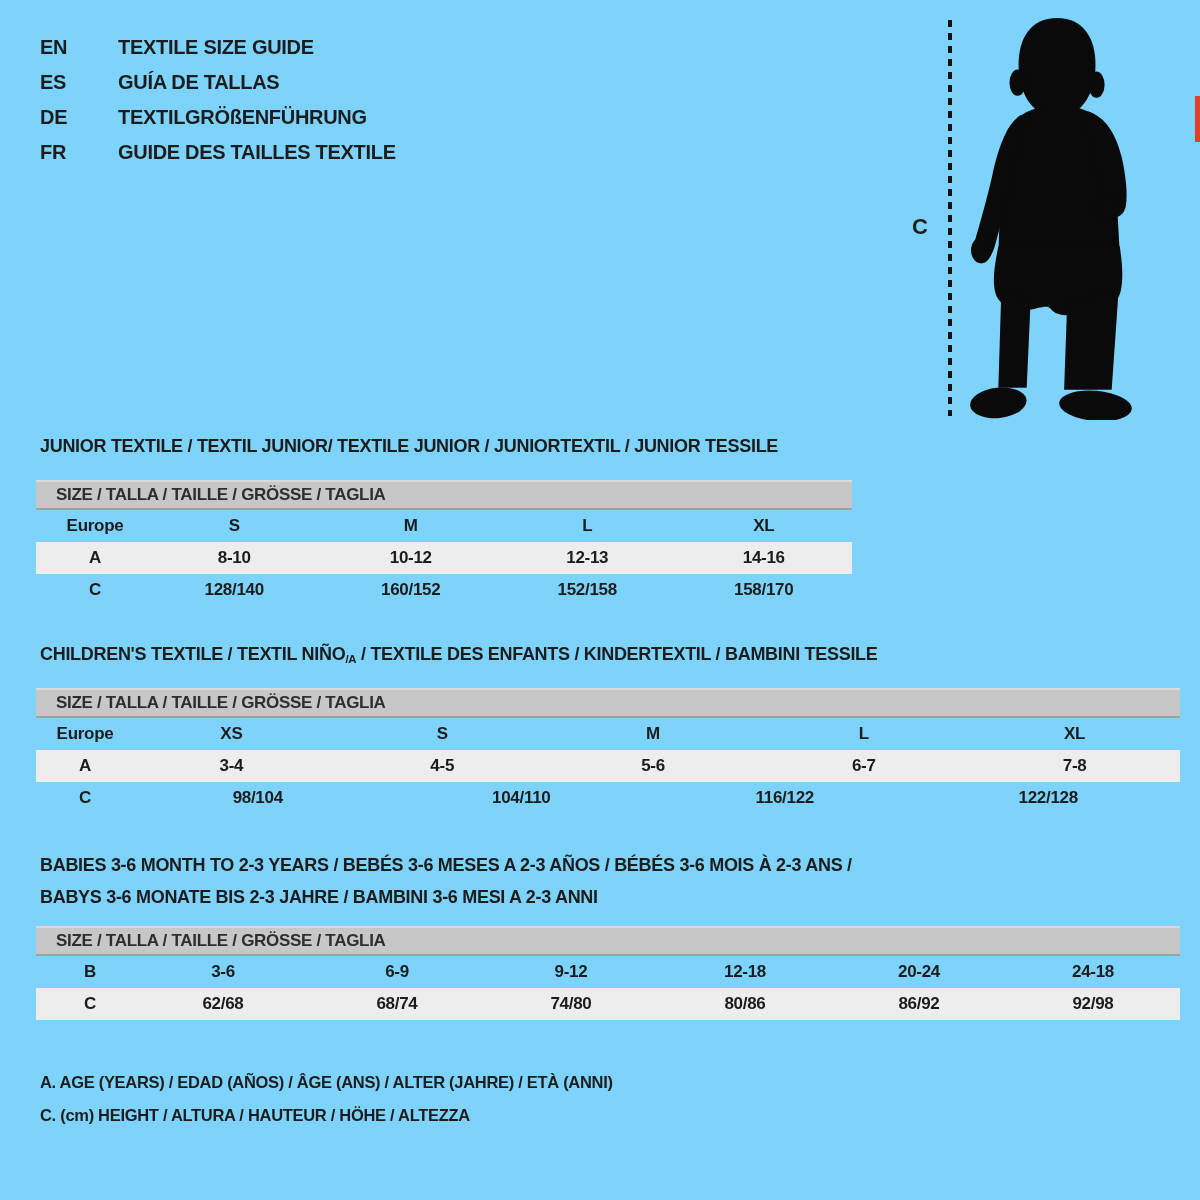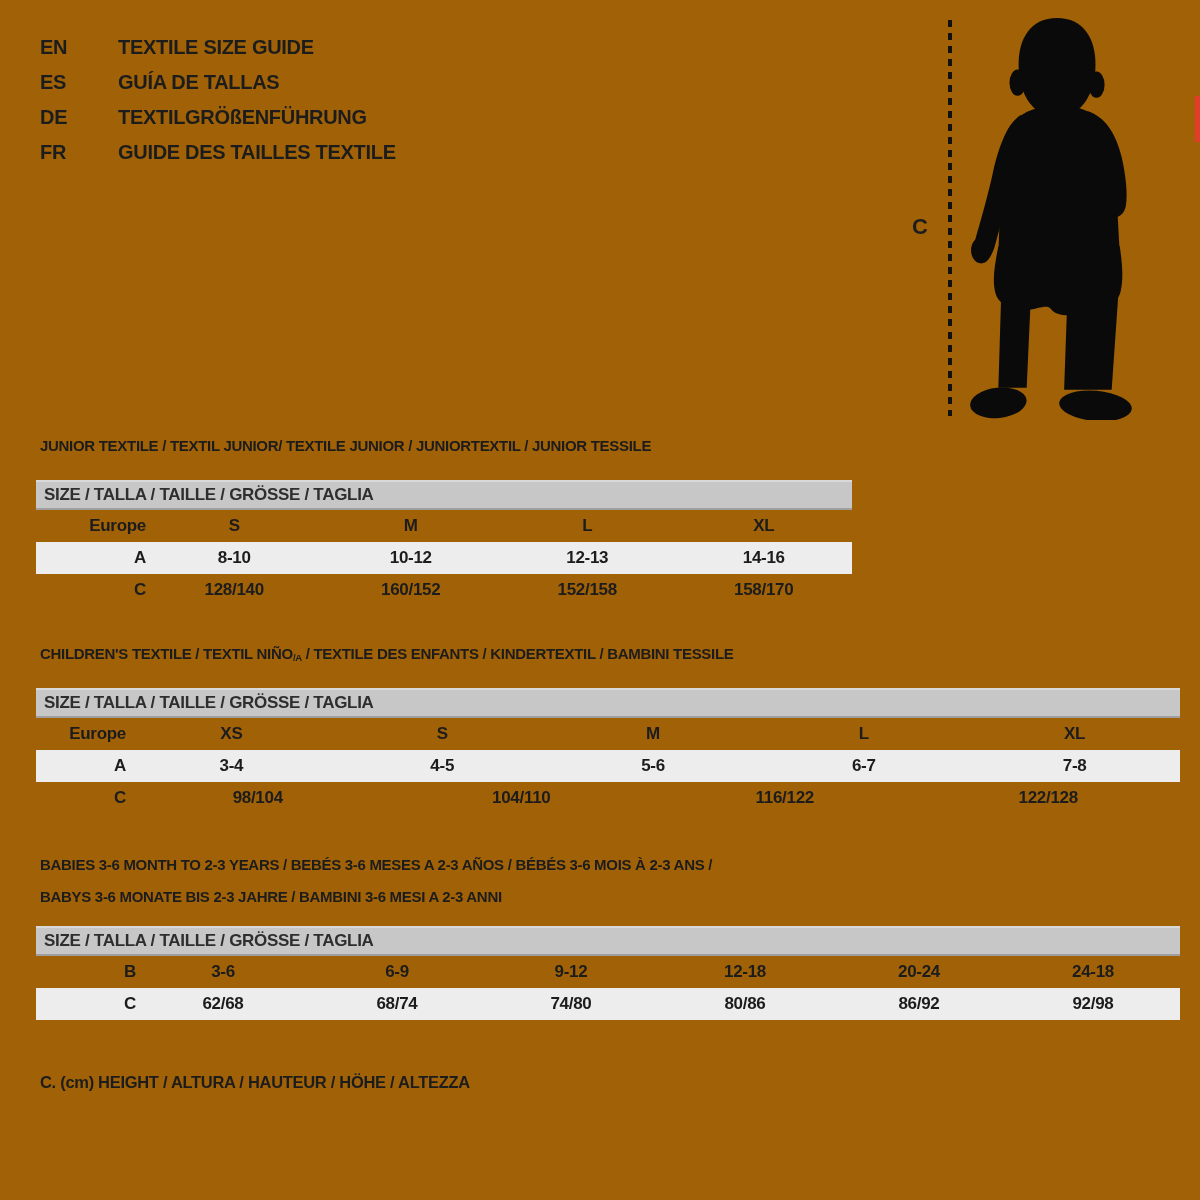--- a/index.html
+++ b/index.html
@@ -1,48 +1,48 @@
 <!DOCTYPE html>
 <html style="--text: #1c1c1c; --header-bar-bg: #c7c7c7; --row-stripe-bg: #ededed; --silhouette: #0a0a0a; --red-accent: #e23d28;"><head>
 <meta charset="utf-8">
 <style>
   html,body{margin:0;padding:0;background:#fff;}
   .page{
-    position:relative; width:1200px; height:1200px; background:#a16207; overflow:hidden;
+    position:relative; width:1200px; height:1200px; background:#7dd3fc; overflow:hidden;
     font-family:"Liberation Sans", sans-serif; font-weight:bold; color:var(--text,#1c1c1c);
     letter-spacing:-0.3px;
   }
   
   .langs{position:absolute; left:40px; top:30px;}
   .lang-row{display:flex; height:35px; line-height:35px; font-size:20px;}
   .lang-code{width:78px;}
   
   .figure{position:absolute; left:900px; top:0; width:300px; height:430px;}
   .dash{position:absolute; left:46px; top:18px;}
   .cmark{position:absolute; left:12px; top:214px; font-size:22px;}
   .baby{position:absolute; left:68px; top:16px;}
   
-  .sec-title{position:absolute; left:40px; margin:0; font-size:15px; line-height:20px; font-weight:bold;}
+  .sec-title{position:absolute; left:40px; margin:0; font-size:18px; line-height:20px; font-weight:bold;}
   #junior-title{top:436px;}
   #children-title{top:644px;}
   #babies-title{top:849px; width:900px; line-height:32px;}
   .sub{font-size:0.64em; vertical-align:-0.22em;}
   
   .stable{position:absolute; left:36px; font-size:17px;}
   #t-junior{top:480px; width:816px;}
   #t-children{top:688px; width:1144px;}
   #t-babies{top:926px; width:1144px;}
   .thead{
-    box-sizing:border-box; height:30px; line-height:26px; padding-left:8px;
+    box-sizing:border-box; height:30px; line-height:26px; padding-left:20px;
     background:var(--header-bar-bg,#c7c7c7); color:#2e2e2e;
     border-top:2px solid #d9d9d9; border-bottom:2px solid #9f9f9f;
   }
   .trow{display:flex; height:32px; line-height:32px;}
   .trow.stripe{background:var(--row-stripe-bg,#ededed);}
-  .tlabel{box-sizing:border-box; padding-left:8px; text-align:right;}
+  .tlabel{box-sizing:border-box; padding-left:8px; text-align:center;}
   #t-junior  .tlabel{width:110px;}
   #t-children .tlabel{width:90px;}
   #t-babies  .tlabel{width:100px;}
   .tcell{flex:1; text-align:center;}
   
   .legend{position:absolute; left:40px; top:1066px;}
   .legend-line{height:32.5px; line-height:32.5px; font-size:16.5px;}
   
   .red-mark{position:absolute; right:0; top:96px; width:5px; height:46px; background:var(--red-accent,#e23d28);}
 </style>
@@ -168,17 +168,18 @@
         <div class="tcell">62/68</div>
         <div class="tcell">68/74</div>
         <div class="tcell">74/80</div>
         <div class="tcell">80/86</div>
         <div class="tcell">86/92</div>
         <div class="tcell">92/98</div>
        </div>
     </div>
 
   <div class="legend" id="legend">
+      <div class="legend-line">A. AGE (YEARS) / EDAD (AÑOS) / ÂGE (ANS) / ALTER (JAHRE) / ETÀ (ANNI)</div>
       <div class="legend-line">C. (cm) HEIGHT / ALTURA / HAUTEUR / HÖHE / ALTEZZA</div>
     </div>
 
   <div class="red-mark"></div>
 </div>
 
 </body></html>

